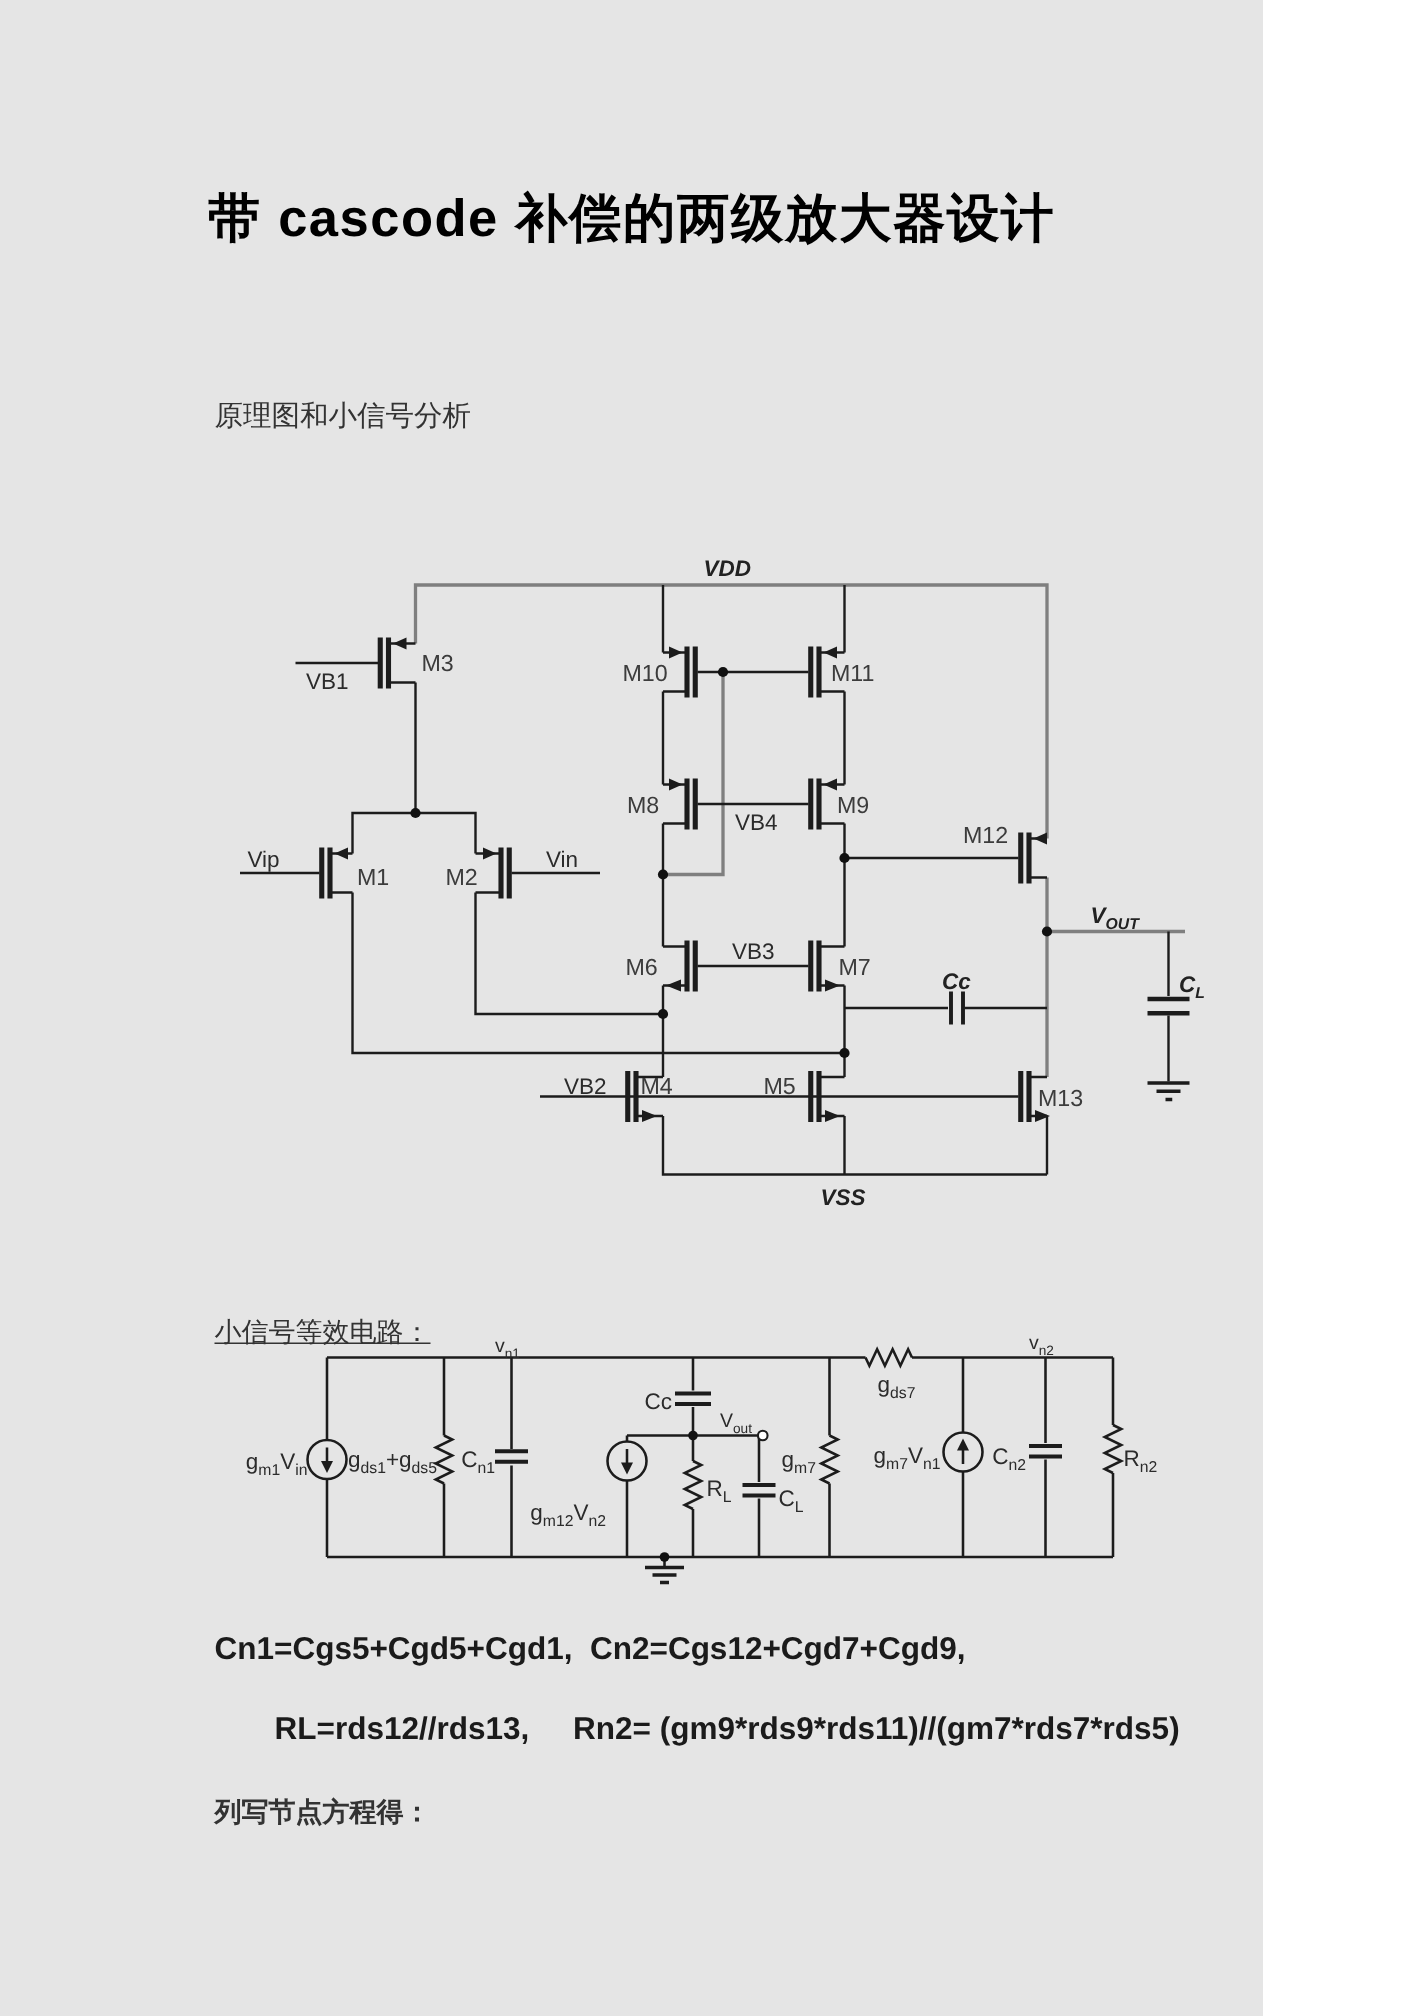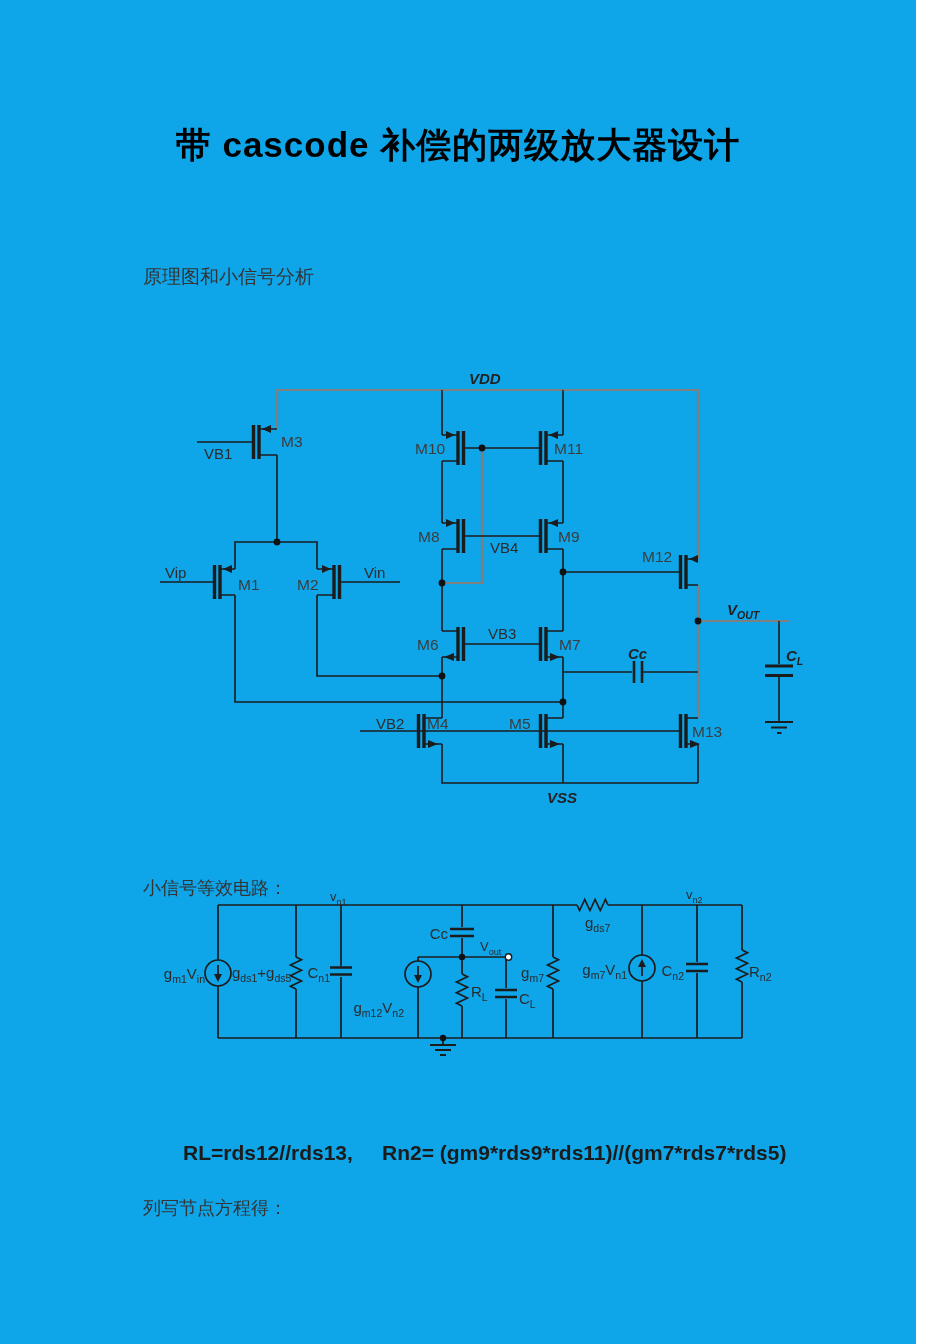--- a/index.html
+++ b/index.html
@@ -1,22 +1,22 @@
 <!DOCTYPE html>
 <html><head>
 <meta charset="utf-8">
 <style>
   html,body{margin:0;padding:0;background:#ffffff;}
-  #page{position:relative;width:916px;height:1344px;background:#0ea5e9;overflow:hidden;
+  #page{position:relative;width:842px;height:1344px;background:#e5e5e5;overflow:hidden;
         font-family:"Liberation Sans",sans-serif;color:#1a1a1a;}
   .title{position:absolute;left:0;right:0;top:122px;text-align:center;
          font-size:35px;font-weight:700;color:#000;letter-spacing:1px;}
   .para{position:absolute;left:143px;font-size:19px;color:#333;margin-top:40px;}
   .formula{position:absolute;left:143px;font-size:21px;font-weight:600;color:#1b1b1b;white-space:pre;}
-  .cn{font-weight:400;font-size:18px;color:#333;}
+  .cn{font-weight:700;font-size:18px;color:#333;}
   svg{position:absolute;overflow:visible;}
   svg text{font-family:"Liberation Sans",sans-serif;fill:#2b2b2b;font-size:15px;}
   text.mlbl{font-size:15.5px;fill:#3c3c3c;}
   text.ital{font-style:italic;font-weight:600;fill:#222;}
   text.node{font-size:13px;}
   text.small{font-size:15px;}
 </style>
 </head>
 <body>
 
@@ -159,21 +159,21 @@
     <text class="mlbl" x="559" y="650">M7</text>
     <text class="mlbl" x="642" y="562">M12</text>
     <text class="mlbl" x="427" y="729">M4</text>
     <text class="mlbl" x="509" y="729">M5</text>
     <text class="mlbl" x="692" y="737">M13</text>
     <text class="ital" x="727" y="615"><tspan>V</tspan><tspan dy="4" font-size="70%">OUT</tspan></text>
     <text class="ital" x="628" y="659">Cc</text>
     <text class="ital" x="786" y="661"><tspan>C</tspan><tspan dy="4" font-size="70%">L</tspan></text>
   </svg>
 
-  <div class="para" style="top:836px;font-size:18px;">小信号等效电路：</div>
+  <div class="para" style="top:836px;font-size:18px;text-decoration:underline;">小信号等效电路：</div>
 
   <svg id="sscir" style="left:140px;top:870px;" width="680" height="205" viewBox="140 870 680 205">
 
     <path d="
       M218 905 L577 905 M608 905 L742 905
       M218 1038 L742 1038
       M218 905 L218 960 M218 986 L218 1038
       M296 905 L296 957 M296 989 L296 1038
       M341 905 L341 966 M341 977 L341 1038
       M462 905 L462 927 M462 938 L462 957
@@ -232,16 +232,17 @@
     <text class="small" text-anchor="end" x="404" y="1013"><tspan>g</tspan><tspan dy="4" font-size="70%">m12</tspan><tspan dy="-4">V</tspan><tspan dy="4" font-size="70%">n2</tspan></text>
     <text class="small" x="471" y="997"><tspan>R</tspan><tspan dy="4" font-size="70%">L</tspan></text>
     <text class="small" x="519" y="1004"><tspan>C</tspan><tspan dy="4" font-size="70%">L</tspan></text>
     <text class="small" text-anchor="end" x="544" y="978"><tspan>g</tspan><tspan dy="4" font-size="70%">m7</tspan></text>
     <text class="small" x="585" y="928"><tspan>g</tspan><tspan dy="4" font-size="70%">ds7</tspan></text>
     <text class="small" text-anchor="end" x="627" y="975"><tspan>g</tspan><tspan dy="4" font-size="70%">m7</tspan><tspan dy="-4">V</tspan><tspan dy="4" font-size="70%">n1</tspan></text>
     <text class="small" text-anchor="end" x="684" y="976"><tspan>C</tspan><tspan dy="4" font-size="70%">n2</tspan></text>
     <text class="small" x="749" y="977"><tspan>R</tspan><tspan dy="4" font-size="70%">n2</tspan></text>
   </svg>
 
+  <div class="formula" style="top:1088px;">Cn1=Cgs5+Cgd5+Cgd1,  Cn2=Cgs12+Cgd7+Cgd9,</div>
   <div class="formula" style="top:1141px;margin-left:40px;">RL=rds12//rds13,     Rn2= (gm9*rds9*rds11)//(gm7*rds7*rds5)</div>
   <div class="formula cn" style="top:1196px;">列写节点方程得：</div>
 
 </div>
 
 </body></html>

